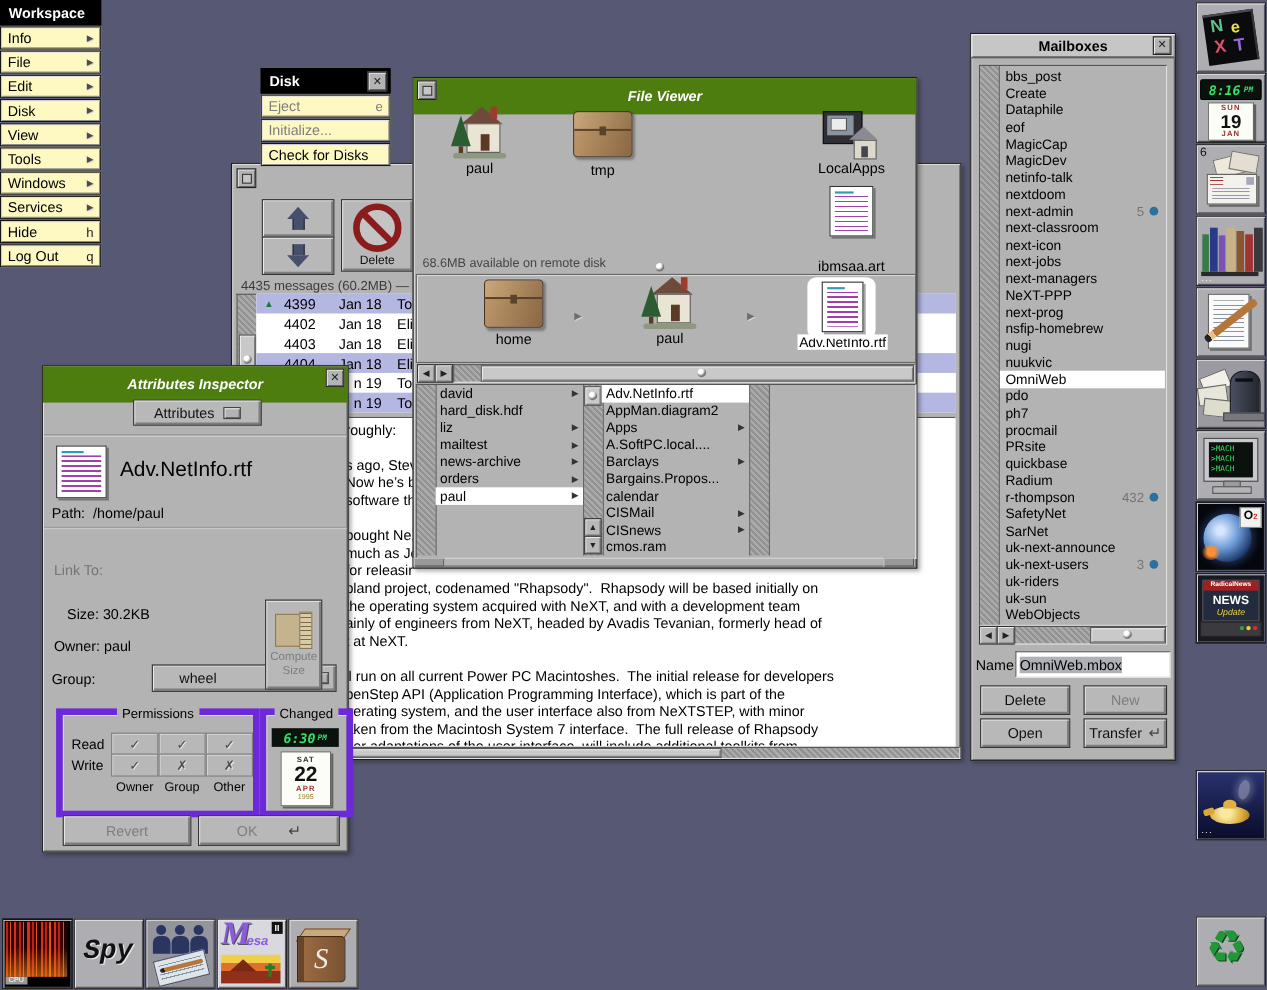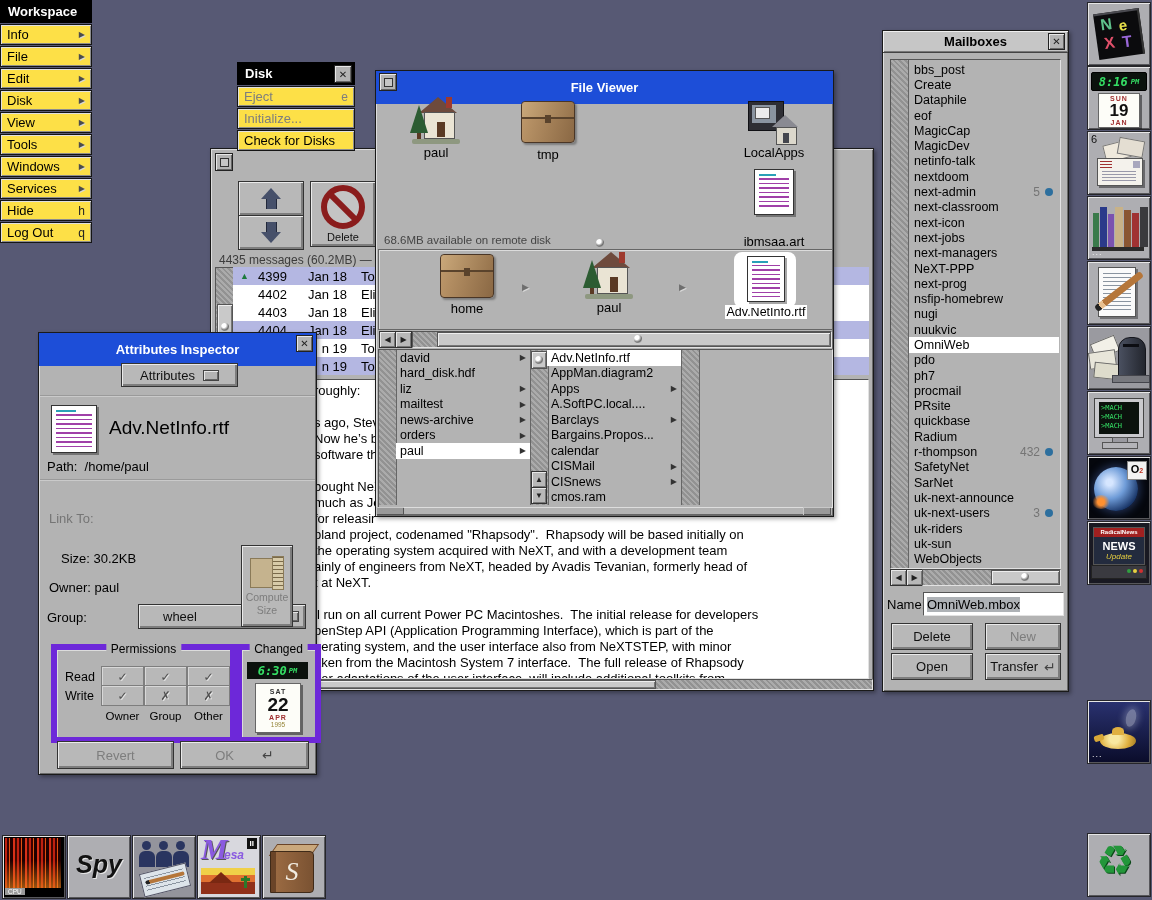--- a/index.html
+++ b/index.html
@@ -2,22 +2,22 @@
 <html><head>
 <meta charset="utf-8">
 <style>
   html,body{margin:0;padding:0;background:#333;}
   #desktop{position:relative;width:1152px;height:900px;background:#575974;overflow:hidden;
     font-family:"Liberation Sans","DejaVu Sans",sans-serif;color:#000;}
   .abs{position:absolute;}
   
   .win{position:absolute;background:#b3b3b3;border:1px solid #1a1a1a;
     box-shadow:inset 1px 1px 0 #dedede,inset -1px -1px 0 #6a6a6a,2px 2px 4px rgba(0,0,0,.35);}
-  .tb-black{position:absolute;left:0;top:0;right:0;height:33px;background:#1d4ed8;color:#fff;
-    font-weight:bold;font-size:13px;display:flex;align-items:center;justify-content:center;}
+  .tb-black{position:absolute;left:0;top:0;right:0;height:33px;background:#4d7c0f;color:#fff;
+    font-weight:bold;font-size:13px;display:flex;align-items:center;justify-content:center;font-style:italic;}
   .tb-gray{position:absolute;left:0;top:0;right:0;height:21px;background:#c6c6c6;color:#000;
     font-weight:bold;font-size:13px;display:flex;align-items:center;justify-content:center;
     box-shadow:inset 1px 1px 0 #efefef,inset -1px -1px 0 #787878;border-bottom:1px solid #444;}
   .sqbtn{position:absolute;width:16px;height:16px;background:#b3b3b3;border:1px solid #222;
     box-shadow:inset 1px 1px 0 #e8e8e8,inset -1px -1px 0 #666;display:flex;align-items:center;justify-content:center;
     font-size:10px;font-weight:bold;color:#222;}
   .minisq{width:7px;height:7px;border:1px solid #333;background:#c6c6c6;}
   .btn{position:absolute;background:#b8b8b8;border:1px solid #333;
     box-shadow:inset 1px 1px 0 #eaeaea,inset -2px -2px 0 #7d7d7d;
     display:flex;align-items:center;justify-content:center;font-size:13px;color:#111;}
@@ -32,21 +32,21 @@
   .sarr{position:absolute;width:15px;height:15px;background:#b8b8b8;border:1px solid #333;
     box-shadow:inset 1px 1px 0 #e8e8e8,inset -1px -1px 0 #777;display:flex;align-items:center;justify-content:center;
     font-size:8px;color:#222;}
   .popup-glyph{display:inline-block;width:14px;height:9px;background:#b3b3b3;border:1px solid #444;
     box-shadow:inset 1px 1px 0 #e6e6e6,inset -1px -1px 0 #666;margin-left:8px;}
   .hr2{position:absolute;left:1px;right:1px;height:2px;background:linear-gradient(#828282,#e2e2e2);}
   
   .menu{position:absolute;width:92px;}
   .menu-title{height:21px;background:#000;color:#fff;font-weight:bold;font-size:13px;
     display:flex;align-items:center;padding-left:7px;border:1px solid #000;position:relative;}
-  .menu-item{height:19px;background:#fde047;border:1px solid #151515;margin-top:1px;
+  .menu-item{height:19px;background:#fef9c3;border:1px solid #151515;margin-top:1px;
     box-shadow:inset 1px 1px 0 #e0e0e0,inset -1px -1px 0 #8d8d8d;
     display:flex;align-items:center;padding:0 6px;font-size:13px;}
   .menu-item .sp{flex:1;}
   .marrow{font-size:8px;color:#4c4c4c;text-shadow:1px 1px 0 #d8d8d8;}
   .mkey{font-size:12px;color:#222;}
   .menu-item.dis, .menu-item.dis .mkey{color:#7e7e7e;}
   
   .icon-house{position:relative;width:52px;height:48px;}
   .icon-house .rf{position:absolute;left:9px;top:0;width:0;height:0;border-left:19px solid transparent;border-right:19px solid transparent;border-bottom:16px solid #6e4a3c;}
   .icon-house .ch{position:absolute;left:36px;top:0;width:6px;height:11px;background:#9e3a2e;}
@@ -982,21 +982,21 @@
     <span class="abs" style="left:8px;top:2px;font-size:42px;color:#23963a;text-shadow:1px 1px 0 #0a4718;">♻</span>
   </div>
 
   <div class="tile" style="left:2px;top:835px;background:#000;">
     <div class="abs" style="left:2px;top:2px;width:56px;height:50px;background:repeating-linear-gradient(90deg,#c02010 0 2px,#3a0000 2px 4px,#e05010 4px 5px,#200000 5px 8px,#d83018 8px 10px,#400800 10px 12px);">
       <div class="abs" style="left:0;top:0;right:0;bottom:0;background:linear-gradient(0deg,rgba(255,150,30,.55),rgba(0,0,0,0) 55%);"></div>
     </div>
     <span class="abs" style="left:2px;top:52px;background:#9a9a9a;color:#fff;font-size:6.5px;padding:0 3px;">CPU</span>
   </div>
   <div class="tile" style="left:67px;top:835px;">
-    <span class="abs" style="left:8px;top:14px;font-family:Liberation Sans, sans-serif;font-style:italic;font-weight:bold;font-size:25px;color:#111;text-shadow:1px 1px 0 #e8e8e8;">Spy</span>
+    <span class="abs" style="left:8px;top:14px;font-family:Liberation Mono, monospace;font-style:italic;font-weight:bold;font-size:25px;color:#111;text-shadow:1px 1px 0 #e8e8e8;">Spy</span>
   </div>
   <div class="tile" style="left:132px;top:835px;background:#94949c;">
     <div class="persn" style="left:6px;top:5px;"></div>
     <div class="persn" style="left:23px;top:5px;"></div>
     <div class="persn" style="left:40px;top:5px;"></div>
     <div class="abs" style="left:8px;top:32px;width:46px;height:22px;background:#dde4ea;border:1px solid #556;transform:rotate(-14deg);">
       <div class="abs" style="left:3px;top:4px;right:3px;bottom:3px;background:repeating-linear-gradient(180deg,#8a94a0 0 1px,transparent 1px 4px);"></div>
     </div>
     <div class="abs" style="left:12px;top:40px;width:40px;height:4px;border-radius:2px;background:linear-gradient(90deg,#222 0 4px,#b5763a 4px 100%);transform:rotate(-14deg);"></div>
   </div>

